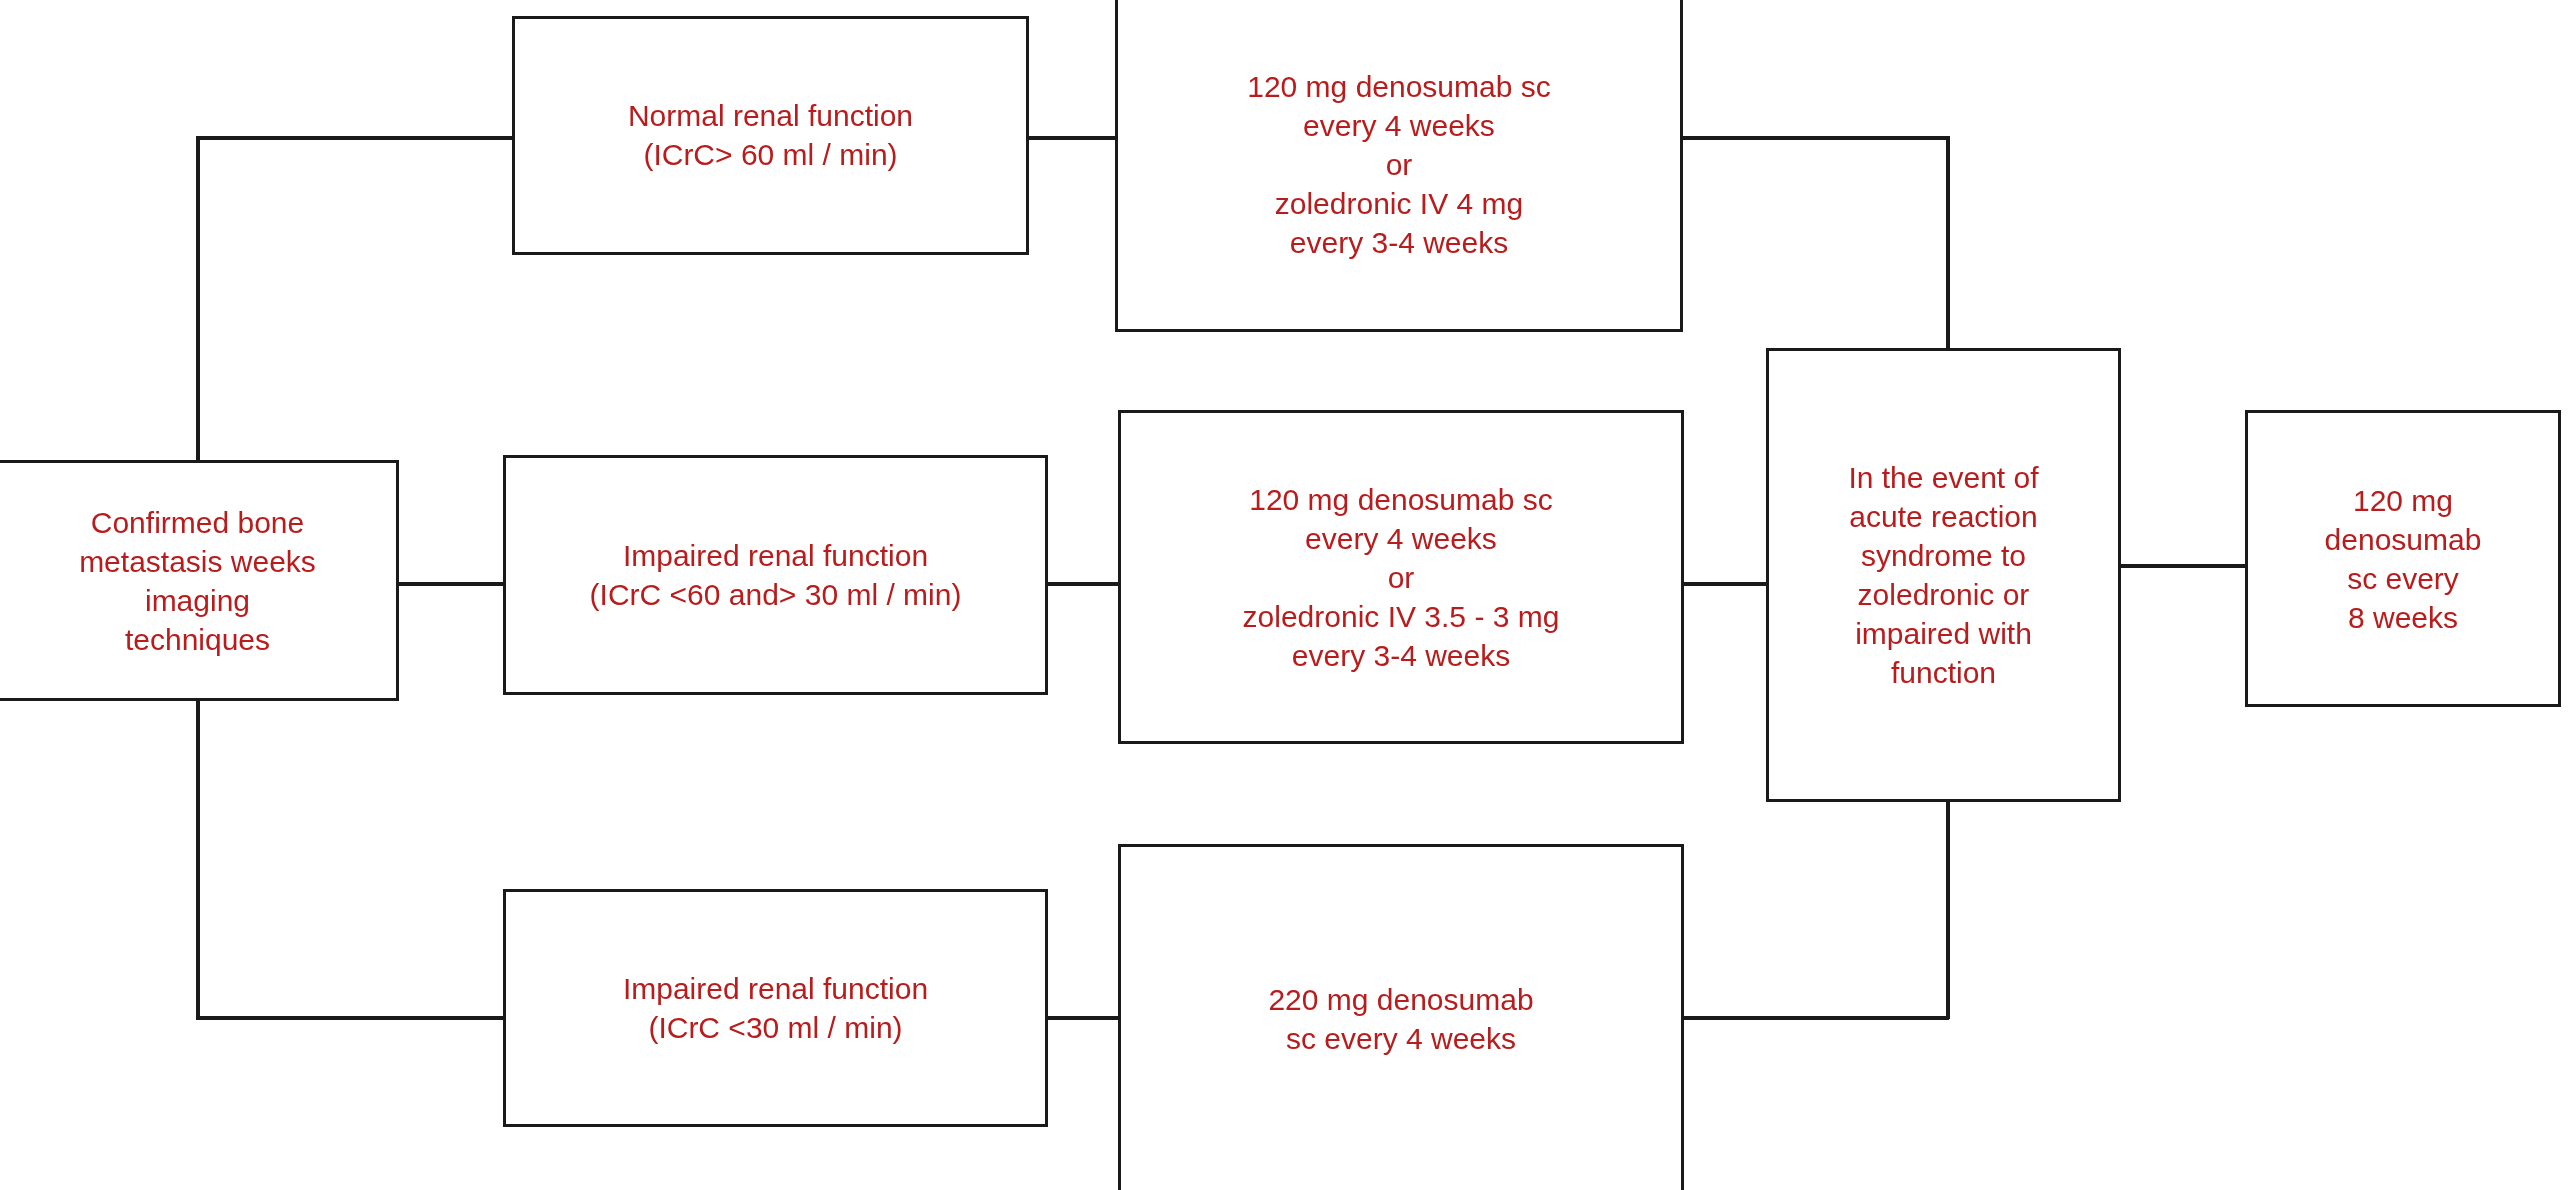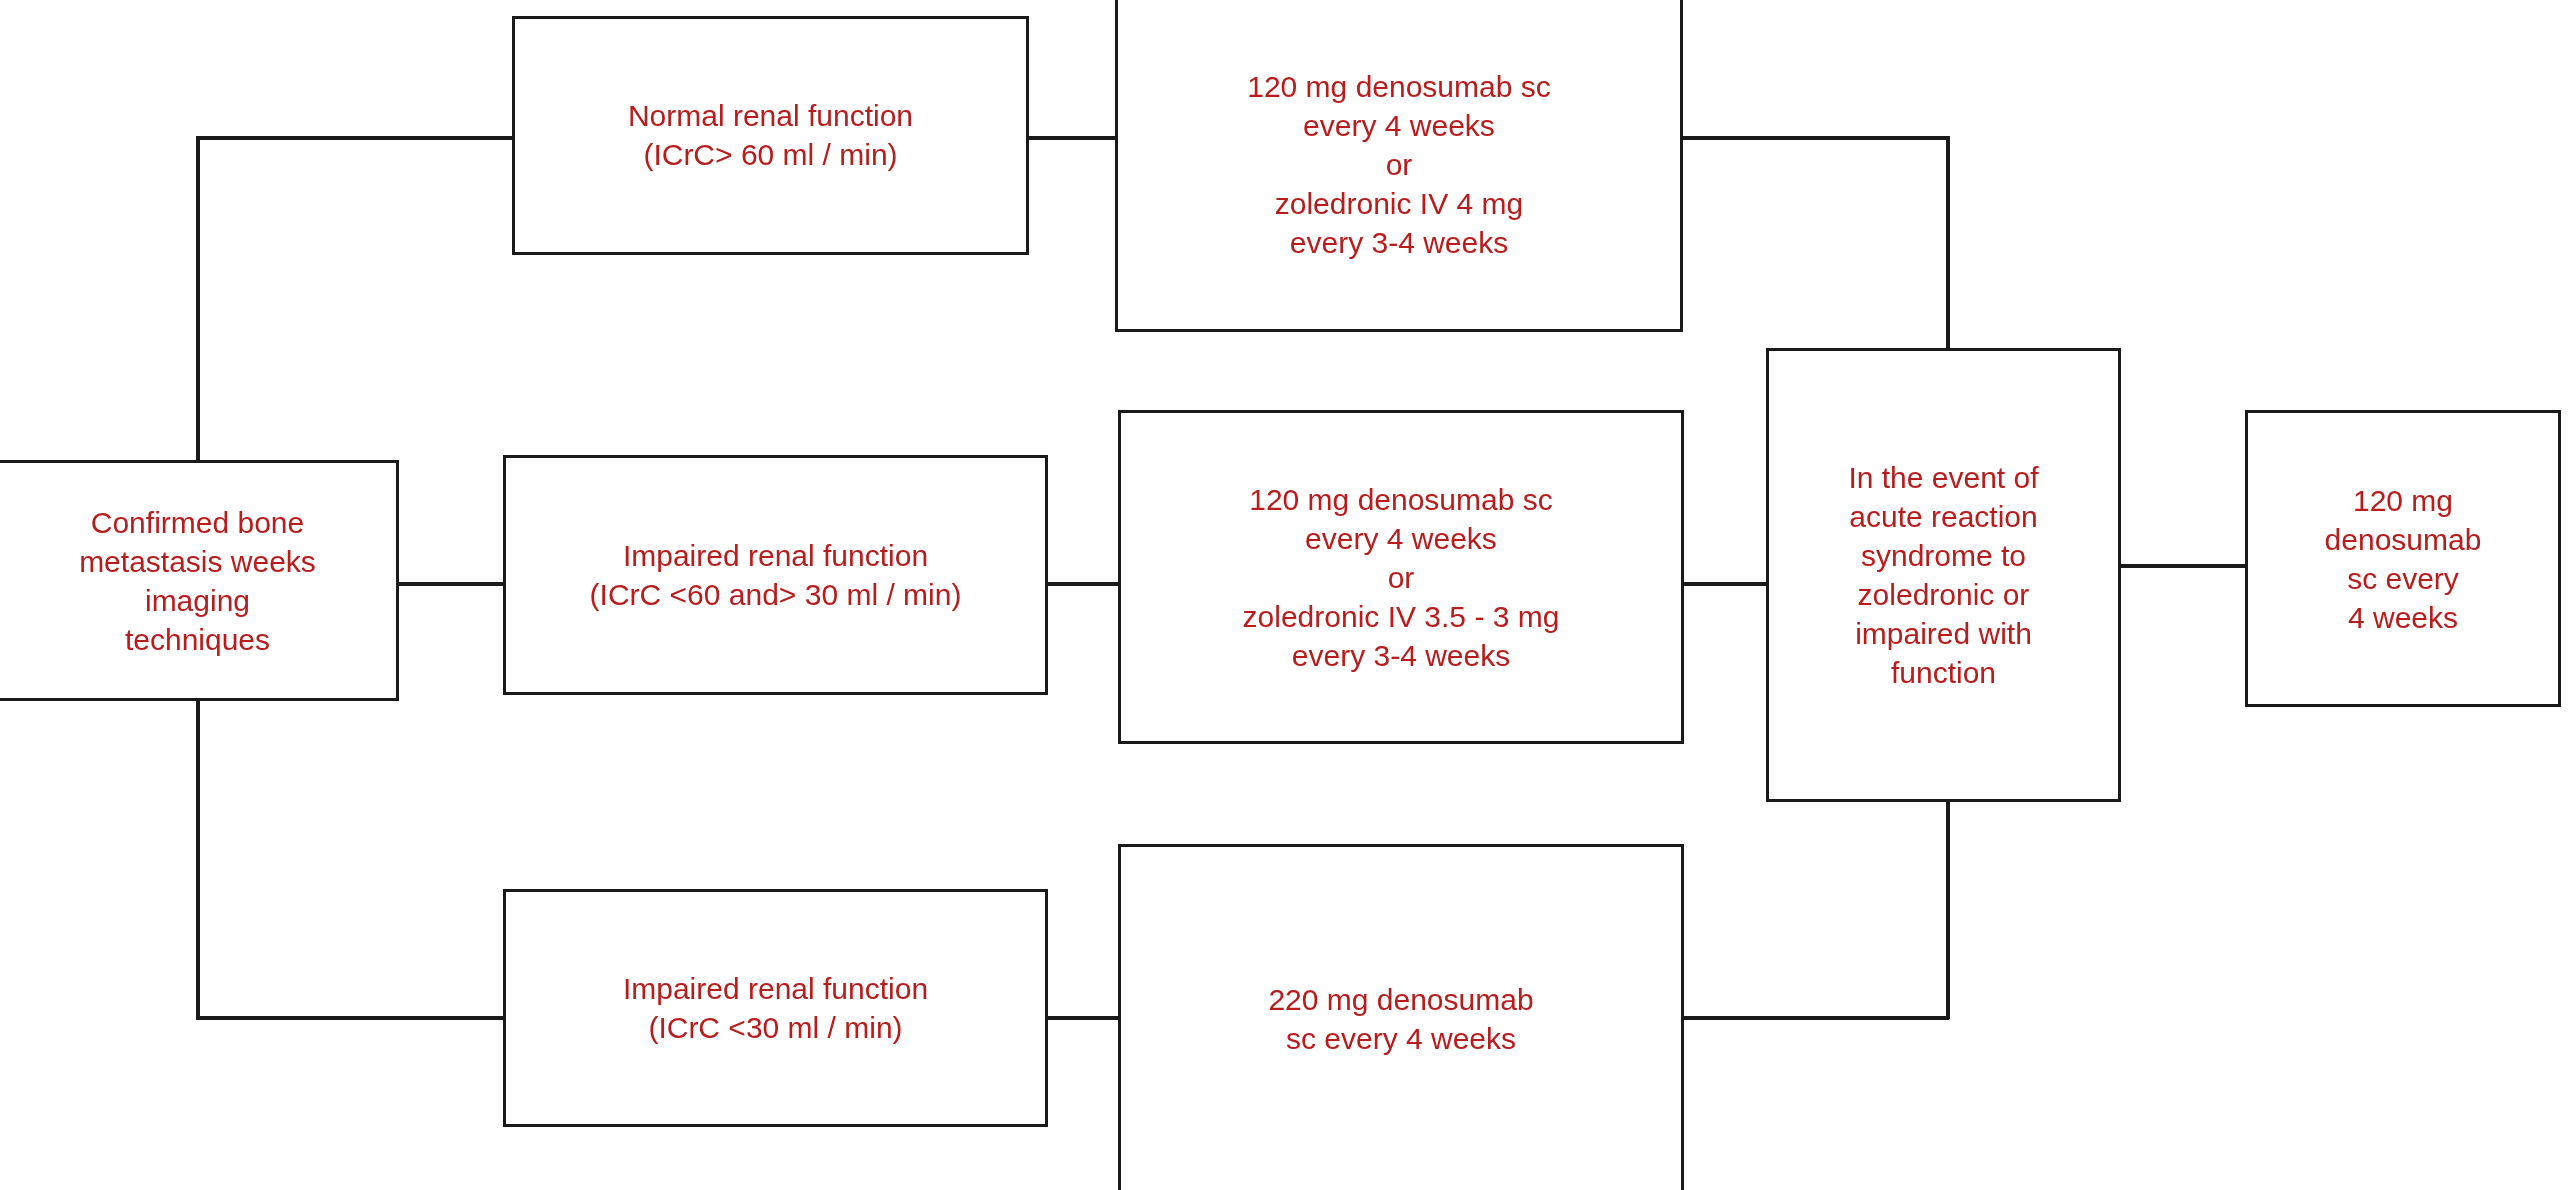--- a/index.html
+++ b/index.html
@@ -130,17 +130,17 @@
 syndrome to
 zoledronic or
 impaired with
 function</span>
   </div>
 
   <div class="node" style="left:2245px; top:410px; width:316px; height:297px;">
     <span class="txt">120 mg
 denosumab
 sc every
-4 weeks</span>
+8 weeks</span>
   </div>
 
 </div>
 
 
 </body></html>

